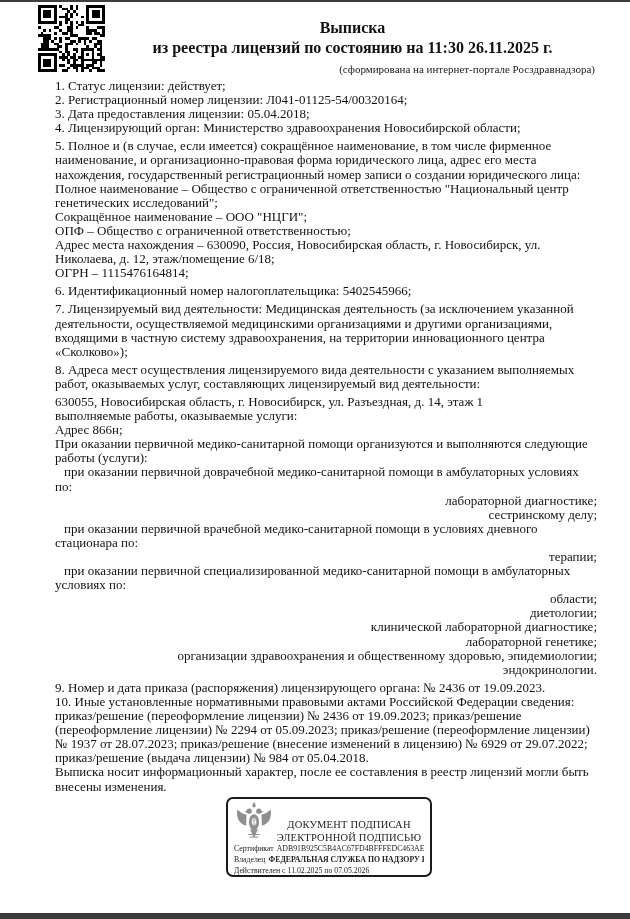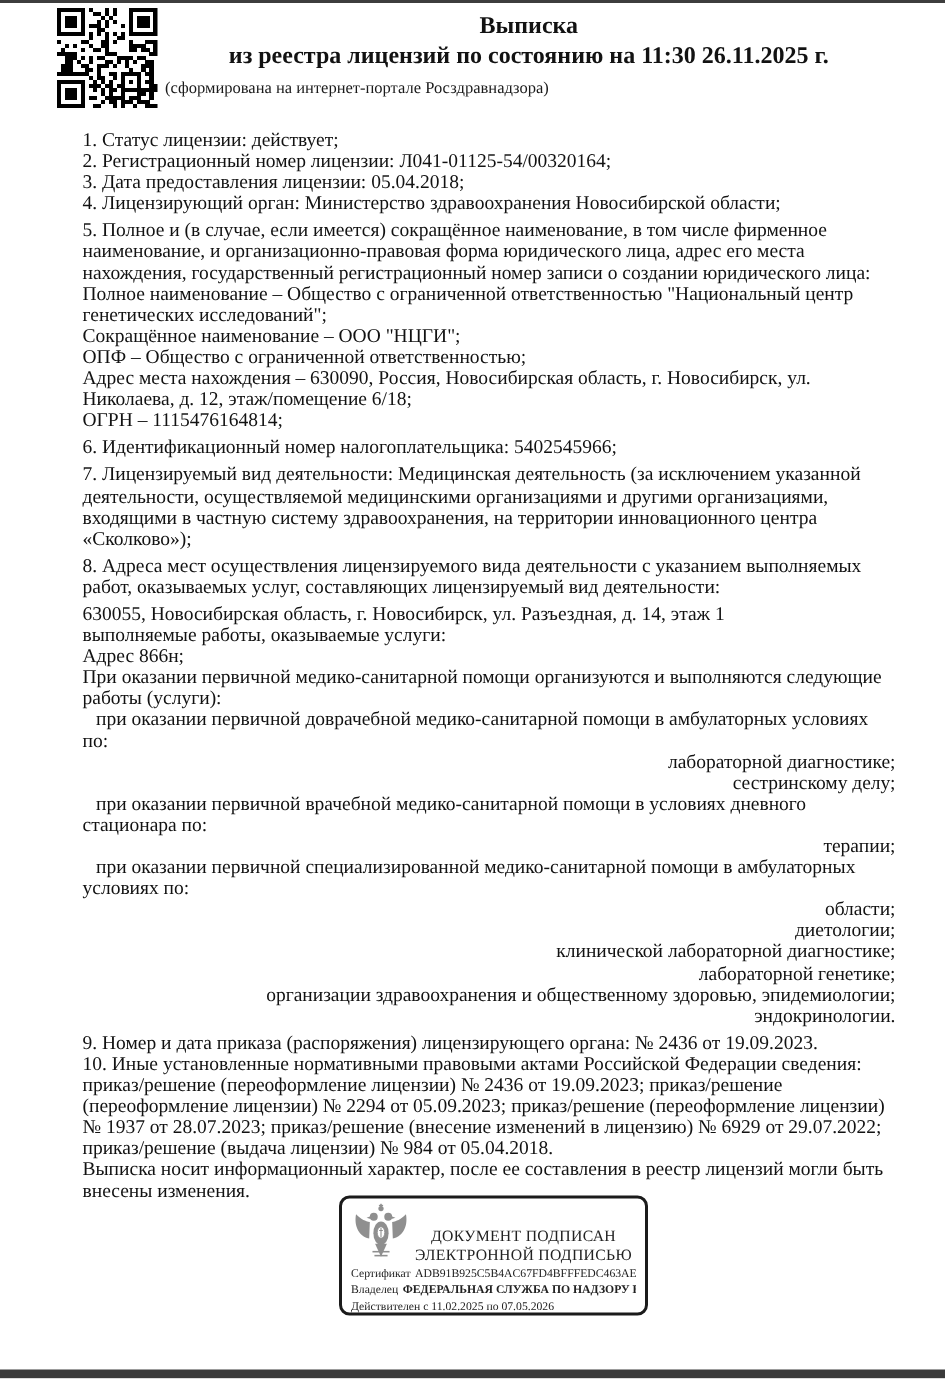--- a/index.html
+++ b/index.html
@@ -8,24 +8,24 @@
     width:630px;height:919px;
     background:#ffffff;
     font-family:"Liberation Serif","DejaVu Serif",serif;
     color:#121212;
     overflow:hidden;
     margin:0 auto;
   }
   .edge-top{position:absolute;top:0;left:0;right:0;height:2px;background:#3d3d3d;}
   .edge-bottom{position:absolute;bottom:0;left:0;right:0;height:6px;background:#3a3a3a;}
   .qr{position:absolute;top:5px;left:38px;width:67px;height:67px;}
-  .header{padding-top:8px;margin-left:110px;margin-right:35px;text-align:center;}
+  .header{padding-top:18px;margin-left:110px;margin-right:35px;text-align:center;}
   .title-line{font-weight:bold;font-size:16px;line-height:20px;white-space:nowrap;}
-  .formed-note{text-align:left;font-size:11px;line-height:13px;margin-top:5px;color:#1a1a1a;font-family:Liberation Serif, serif;}
-  .doc-body{margin:20px 33px 0 55px;font-size:13px;line-height:14.1px;text-align:left;}
+  .formed-note{text-align:right;font-size:11px;line-height:13px;margin-top:5px;color:#1a1a1a;font-family:Liberation Serif, serif;}
+  .doc-body{margin:3px 33px 0 55px;font-size:13px;line-height:14.1px;text-align:left;}
   .doc-body p{margin:0;padding:0;}
   .doc-body p.sp{margin-top:4px;}
   .doc-body p.ind1{text-indent:9px;}
   .doc-body p.ind2{text-indent:15px;text-align:right;}
   .stamp{
     position:absolute;left:226px;top:797px;width:206px;height:80px;
     border:2px solid #1b1b1b;border-radius:7px;background:#fff;
     box-sizing:border-box;padding:3px 6px 0 6px;
   }
   .stamp-top{display:flex;align-items:flex-end;}

